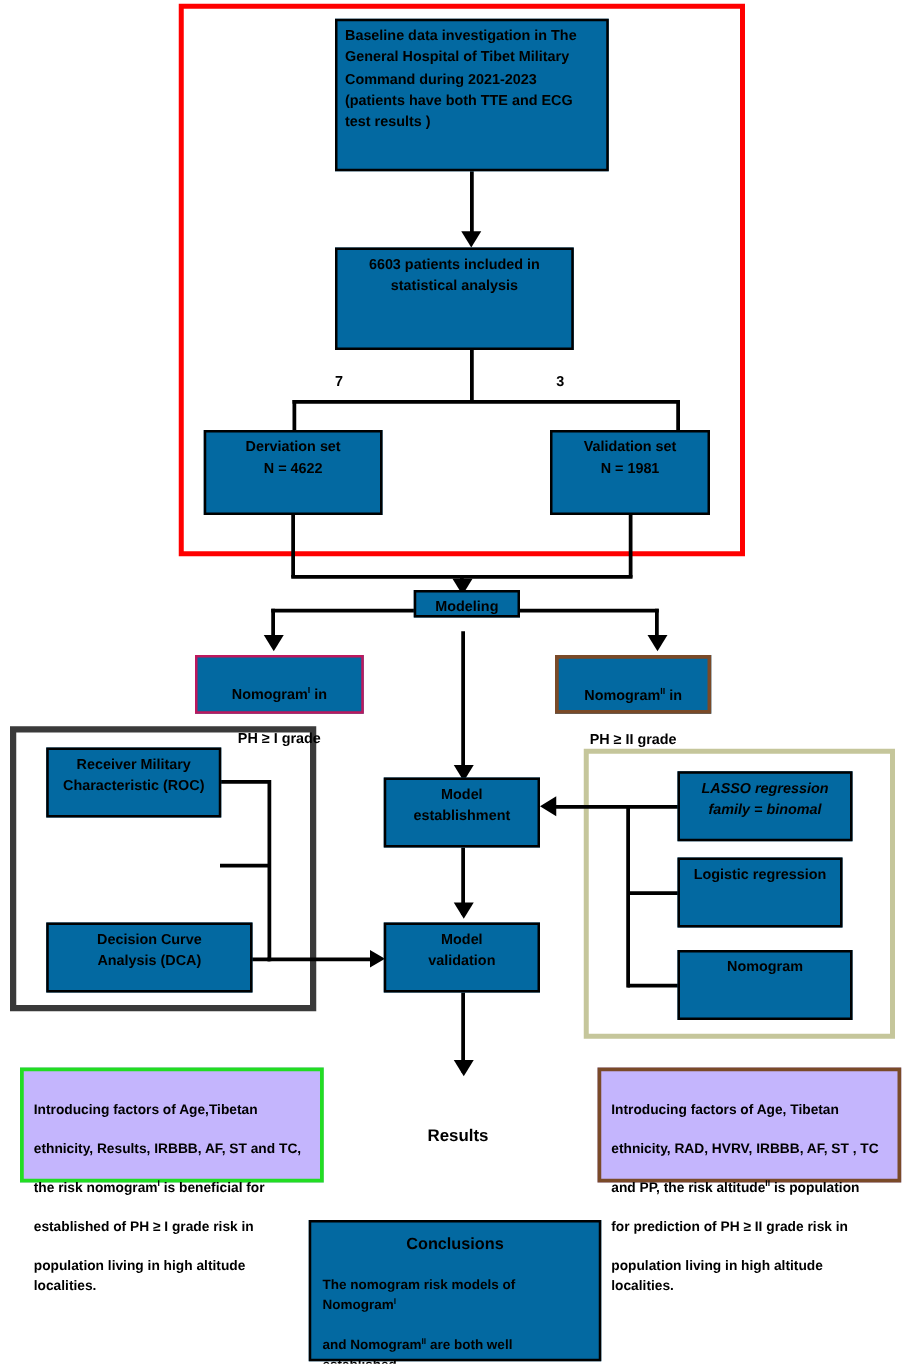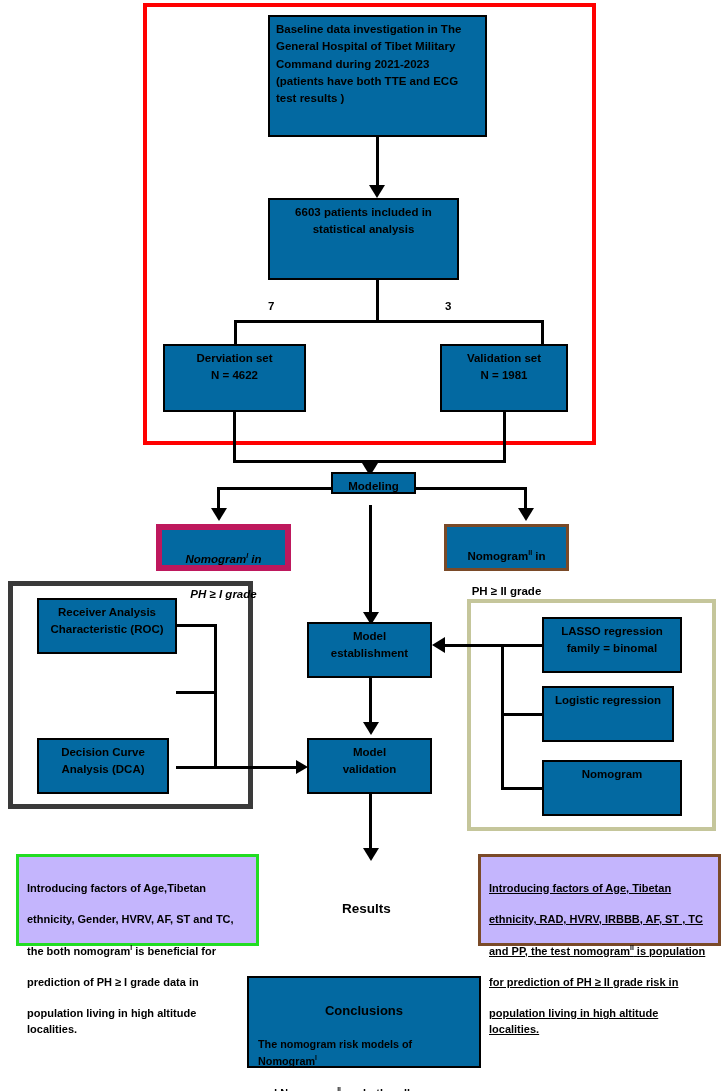--- a/index.html
+++ b/index.html
@@ -173,39 +173,39 @@
   <div class="ln h" style="left:217px; top:487px; width:117px; height:3px;"></div>
   <div class="ln h" style="left:414px; top:487px; width:113px; height:3px;"></div>
   <div class="ln v" style="left:217px; top:487px; width:3px; height:26px;"></div>
   <div class="ln v" style="left:524px; top:487px; width:3px; height:26px;"></div>
   <div class="arrow-down" style="left:211px; top:508px;"></div>
   <div class="arrow-down" style="left:518px; top:508px;"></div>
 
   <div class="ln v" style="left:369px; top:505px; width:3px; height:117px;"></div>
   <div class="arrow-down" style="left:363px; top:612px;"></div>
 
-  <div class="node" style="left:156px; top:524px; width:135px; height:47px; border:6px solid #be185d;font-style:italic;">
+  <div class="node" style="left:156px; top:524px; width:135px; height:47px; border:2px solid #be185d;">
     <span class="txt">
       <span>Nomogram</span><sup>I</sup><span> in</span><br>
       <span>PH ≥ I grade</span>
     </span>
   </div>
 
   <div class="node" style="left:444px; top:524px; width:125px; height:47px; border:3px solid #7a4a28;">
     <span class="txt">
       <span>Nomogram</span><sup>II</sup><span> in</span><br>
       <span>PH ≥ II grade</span>
     </span>
   </div>
 
   <div class="node" style="left:37px; top:598px; width:140px; height:56px;">
-    <span class="txt">Receiver Analysis
+    <span class="txt">Receiver Military
 Characteristic  (ROC)</span>
   </div>
-  <div class="node" style="left:37px; top:738px; width:132px; height:56px;">
+  <div class="node" style="left:37px; top:738px; width:165px; height:56px;">
     <span class="txt">Decision Curve
 Analysis (DCA)</span>
   </div>
 
   <div class="ln h" style="left:176px; top:624px; width:40px; height:3px;"></div>
   <div class="ln h" style="left:176px; top:691px; width:40px; height:3px;"></div>
   <div class="ln h" style="left:176px; top:766px; width:40px; height:3px;"></div>
   <div class="ln v" style="left:214px; top:624px; width:3px; height:145px;"></div>
   <div class="ln h" style="left:214px; top:766px; width:86px; height:3px;"></div>
   <div class="arrow-right" style="left:296px; top:760px;"></div>
@@ -216,21 +216,21 @@
   </div>
 
   <div class="ln v" style="left:369px; top:678px; width:3px; height:54px;"></div>
   <div class="arrow-down" style="left:363px; top:722px;"></div>
 
   <div class="node" style="left:307px; top:738px; width:125px; height:56px;">
     <span class="txt">Model
 validation</span>
   </div>
 
-  <div class="node" style="left:542px; top:617px; width:140px; height:56px;">
+  <div class="node" style="left:542px; top:617px; width:140px; height:56px;font-style:italic;">
     <span class="txt">LASSO regression
 family = binomal</span>
   </div>
   <div class="node" style="left:542px; top:686px; width:132px; height:56px;">
     <span class="txt">Logistic regression</span>
   </div>
   <div class="node" style="left:542px; top:760px; width:140px; height:56px;">
     <span class="txt">Nomogram</span>
   </div>
 
@@ -241,35 +241,35 @@
   <div class="ln h" style="left:444px; top:644px; width:60px; height:3px;"></div>
   <div class="arrow-left" style="left:432px; top:637px;"></div>
 
   <div class="ln v" style="left:369px; top:794px; width:3px; height:64px;"></div>
   <div class="arrow-down" style="left:363px; top:848px;"></div>
 
   <div class="results-label" style="left:342px; top:901px;">Results</div>
 
   <div class="callout callout-green" style="left:16px; top:854px; width:243px; height:92px;">
     <span>  Introducing factors of  Age,Tibetan</span><br>
-    <span>ethnicity, Gender, HVRV, AF, ST and TC,</span><br>
-    <span>the both nomogram</span><sup>I</sup><span> is beneficial for</span><br>
-    <span>prediction of PH  ≥ I grade data in</span><br>
+    <span>ethnicity, Results, IRBBB, AF, ST and TC,</span><br>
+    <span>the risk nomogram</span><sup>I</sup><span> is beneficial for</span><br>
+    <span>established of PH  ≥ I grade risk in</span><br>
     <span>population living in high altitude localities.</span>
   </div>
 
-  <div class="callout callout-brown" style="left:478px; top:854px; width:243px; height:92px;text-decoration:underline;">
+  <div class="callout callout-brown" style="left:478px; top:854px; width:243px; height:92px;">
     <span>  Introducing factors of  Age, Tibetan</span><br>
     <span>ethnicity, RAD,  HVRV, IRBBB, AF, ST , TC</span><br>
-    <span>and PP, the test nomogram</span><sup>II</sup><span> is population</span><br>
+    <span>and PP, the risk altitude</span><sup>II</sup><span> is population</span><br>
     <span>for prediction of PH ≥ II grade risk in</span><br>
     <span>population living in high altitude localities.</span>
   </div>
 
-  <div class="node" style="left:247px; top:976px; width:234px; height:92px; display:block; padding:23px 9px;">
+  <div class="node" style="left:247px; top:976px; width:234px; height:113px; display:block; padding:7px 9px;">
     <span class="concl-title">Conclusions</span>
     <span class="concl-body">
       <span>The nomogram risk models of Nomogram</span><sup>I</sup><br>
       <span>and Nomogram</span><sup>II</sup><span> are both well established</span><br>
       <br>
       
     </span>
   </div>
 
 </div>

